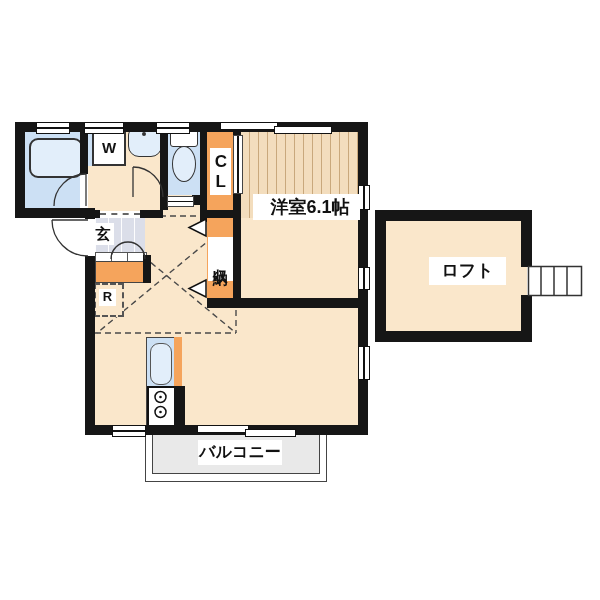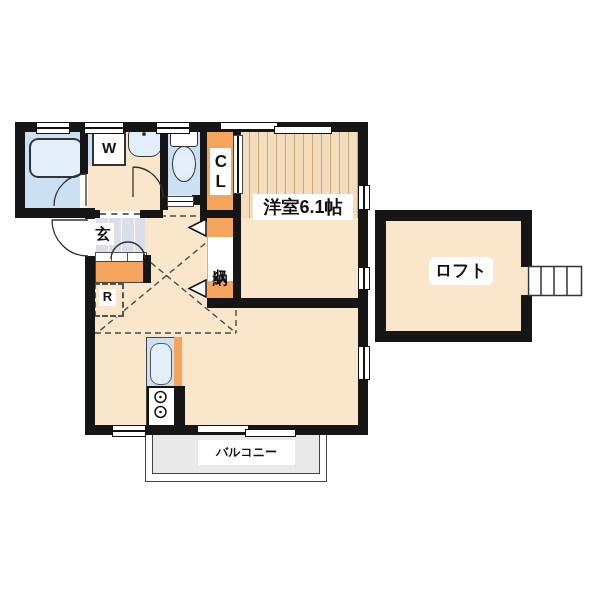--- a/index.html
+++ b/index.html
@@ -138,27 +138,27 @@
       <rect x="528.5" y="266.5" width="53" height="29" fill="#fff" stroke="#333" stroke-width="1.5"></rect>
       <line x1="541" y1="266.5" x2="541" y2="295.5" stroke="#333" stroke-width="1.5"></line>
       <line x1="554" y1="266.5" x2="554" y2="295.5" stroke="#333" stroke-width="1.5"></line>
       <line x1="567" y1="266.5" x2="567" y2="295.5" stroke="#333" stroke-width="1.5"></line>
     </g>
   </svg>
 
   <div class="fill" style="left:145px;top:430px;width:180px;height:50px;background:#fff;border:1.5px solid #444;"></div>
   <div class="fill" style="left:152px;top:430px;width:166px;height:42px;background:var(--balcony);border:1px solid #444;z-index:2;"></div>
 
-  <div class="lbl" style="left:253px;top:194px;width:100px;height:26px;font-size:18px;">
+  <div class="lbl" style="left:253px;top:194px;width:100px;height:26px;font-size:18px;padding-left:7px;">
     <span>洋室6.1帖</span>
   </div>
-  <div class="lbl" style="left:429px;top:257px;width:64px;height:28px;font-size:17px;border-radius:6px;">
+  <div class="lbl" style="left:429px;top:257px;width:77px;height:28px;font-size:17px;">
     <span>ロフト</span>
   </div>
-  <div class="lbl" style="left:198px;top:440px;width:97px;height:25px;font-size:12px;align-items:center;">
+  <div class="lbl" style="left:198px;top:440px;width:84px;height:25px;font-size:16px;align-items:center;">
     <span>バルコニー</span>
   </div>
   <div class="lbl" style="left:92px;top:223px;width:22px;height:22px;font-size:15px;">
     <span>玄</span>
   </div>
   <div class="lbl vtext" style="left:208px;top:237px;width:25px;height:44px;font-size:15px;">
     <span>収納</span>
   </div>
   <div class="lbl vtext" style="left:210px;top:148px;width:21px;height:47px;font-size:17px;letter-spacing:1px;">
     <span>CL</span>

